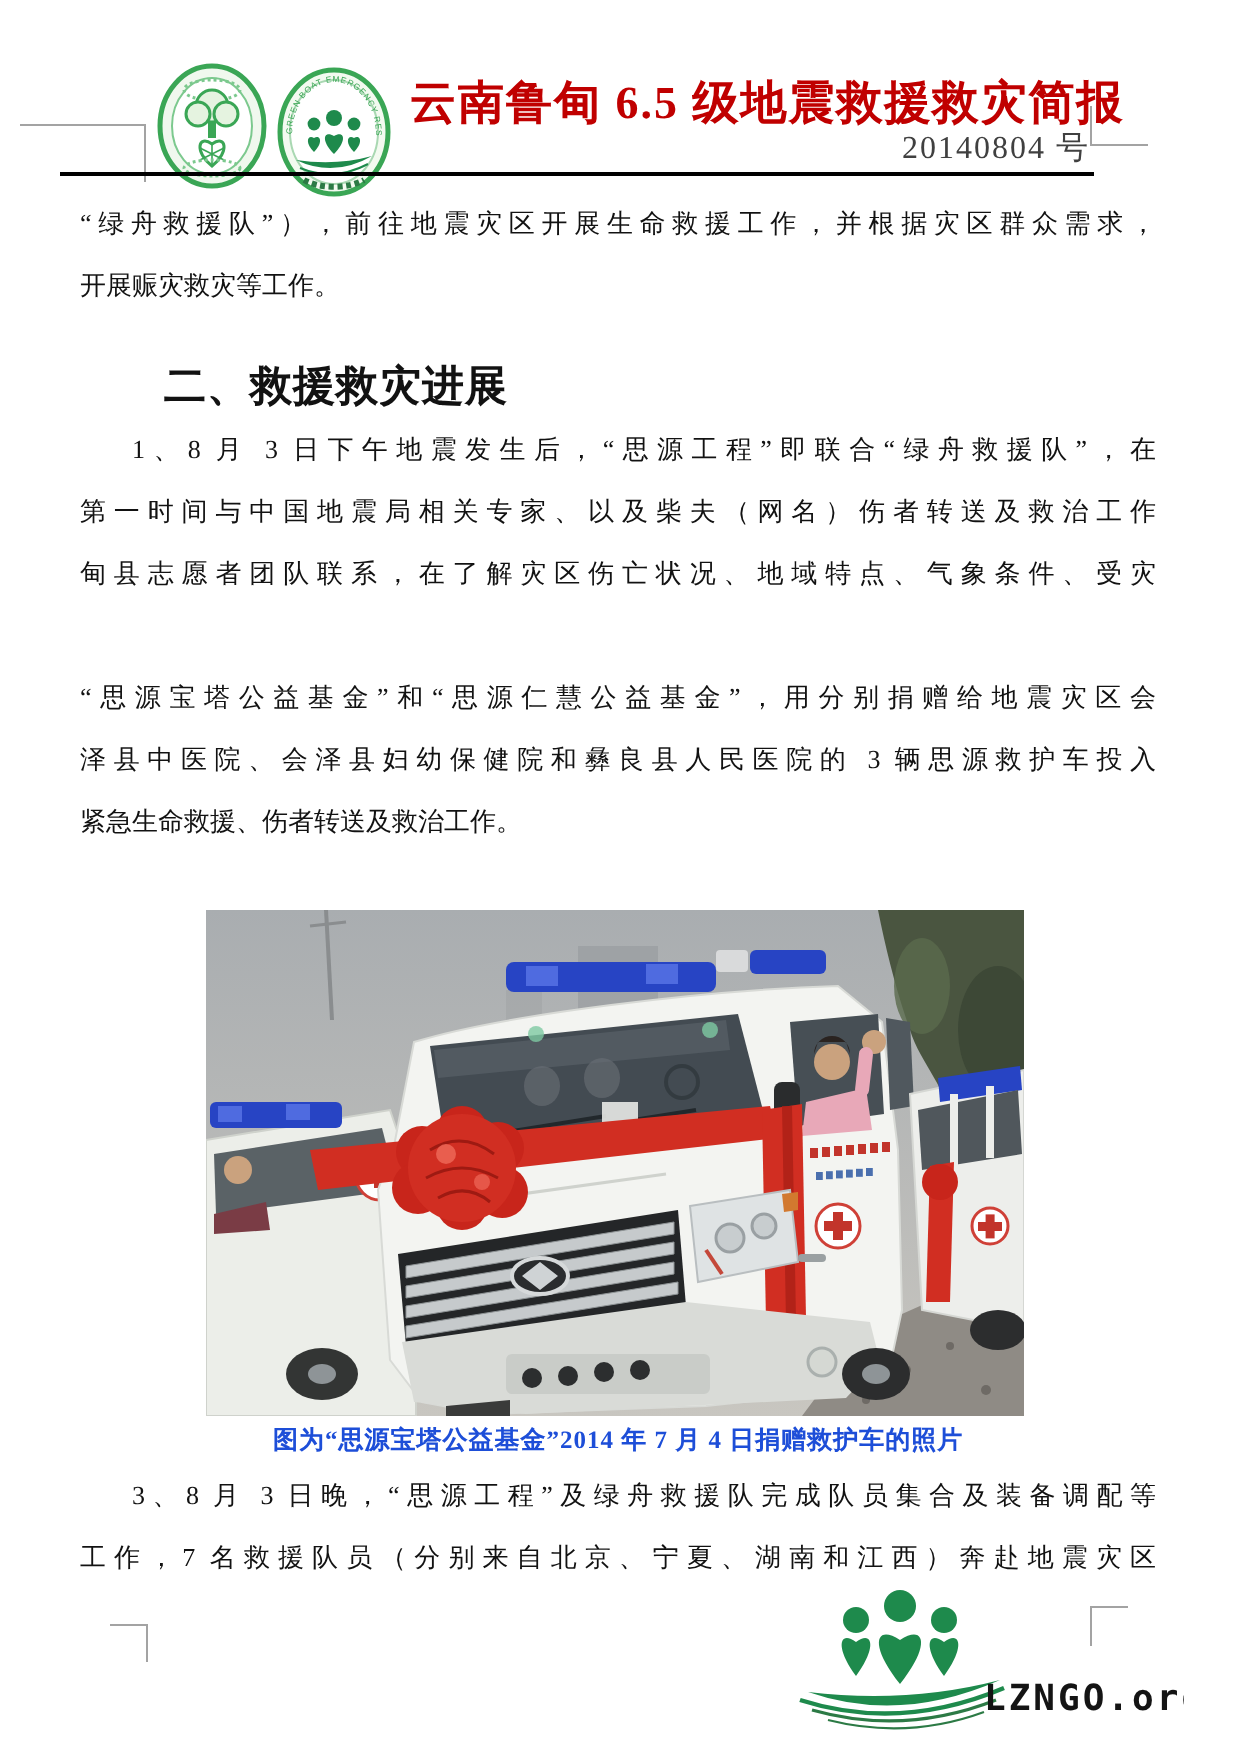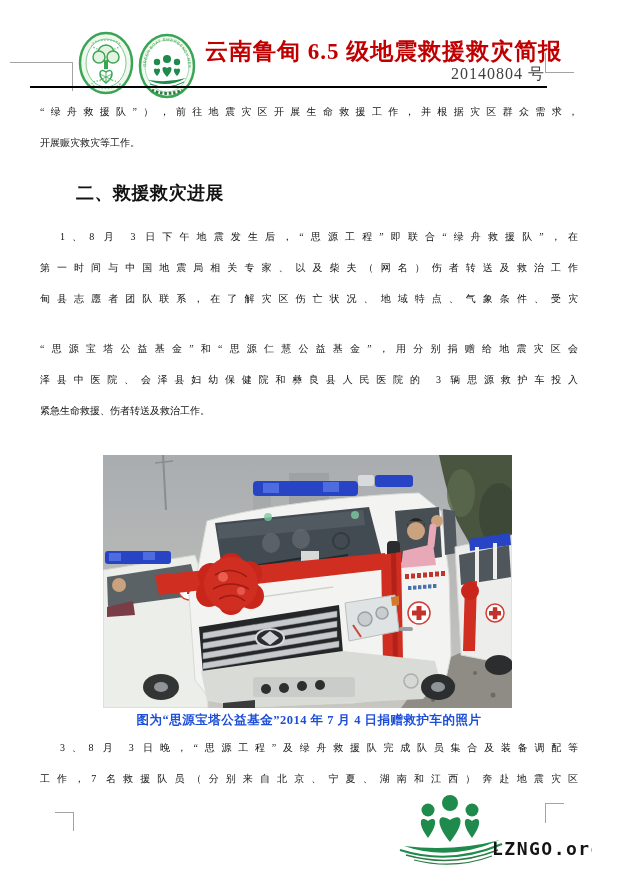--- a/index.html
+++ b/index.html
@@ -20,26 +20,26 @@
   .header-rule{position:absolute;left:30px;top:86px;width:517px;height:2px;background:#000;}
   
   .mark{position:absolute;}
   .mark-tl{left:10px;top:62px;width:62px;height:28px;border-top:1px solid #a3a3a3;border-right:1px solid #a3a3a3;}
   .mark-tr{left:545px;top:53px;width:28px;height:19px;border-left:1px solid #a3a3a3;border-bottom:1px solid #a3a3a3;}
   .mark-bl{left:55px;top:812px;width:18px;height:18px;border-top:1px solid #a3a3a3;border-right:1px solid #a3a3a3;}
   .mark-br{left:545px;top:803px;width:18px;height:19px;border-left:1px solid #a3a3a3;border-top:1px solid #a3a3a3;}
   
   .textblock{position:absolute;left:40px;width:538px;}
   .bodyline{
-    height:31px;line-height:31px;font-size:10px;color:#121212;
+    height:31px;line-height:31px;font-size:13px;color:#121212;
     white-space:nowrap;overflow:visible;
   }
   .just{text-align:justify;text-align-last:justify;white-space:normal;height:31px;overflow:hidden;}
   .indent{text-indent:2em;}
-  .heading{font-weight:bold;font-size:18px;letter-spacing:0.5px;}
+  .heading{font-weight:bold;font-size:21px;letter-spacing:0.5px;}
   
   .photo{position:absolute;left:103px;top:455px;width:409px;height:253px;}
   .caption{
     position:absolute;left:40px;top:712px;width:538px;text-align:center;
     font-size:12.5px;font-weight:bold;letter-spacing:0.5px;color:#1d4ed8;
   }
   .footer-logo{position:absolute;left:392px;top:790px;width:200px;height:80px;}
 </style>
 </head>
 <body>
@@ -91,21 +91,21 @@
 
   <div class="textblock" style="top:96px;">
     <div class="bodyline just">“绿舟救援队”），前往地震灾区开展生命救援工作，并根据灾区群众需求，</div>
     <div class="bodyline">开展赈灾救灾等工作。</div>
   </div>
 
   <div class="textblock" style="top:178px;">
     <div class="bodyline heading indent">二、救援救灾进展</div>
   </div>
 
-  <div class="textblock" style="top:221px;">
+  <div class="textblock" style="top:209px;">
     <div class="bodyline just indent">1、8 月 3 日下午地震发生后，“思源工程”即联合“绿舟救援队”，在</div>
     <div class="bodyline just">第一时间与中国地震局相关专家、以及柴夫（网名）伤者转送及救治工作</div>
     <div class="bodyline just">甸县志愿者团队联系，在了解灾区伤亡状况、地域特点、气象条件、受灾</div>
   </div>
 
   <div class="textblock" style="top:333px;">
     <div class="bodyline just">“思源宝塔公益基金”和“思源仁慧公益基金”，用分别捐赠给地震灾区会</div>
     <div class="bodyline just">泽县中医院、会泽县妇幼保健院和彝良县人民医院的 3 辆思源救护车投入</div>
     <div class="bodyline">紧急生命救援、伤者转送及救治工作。</div>
   </div>

